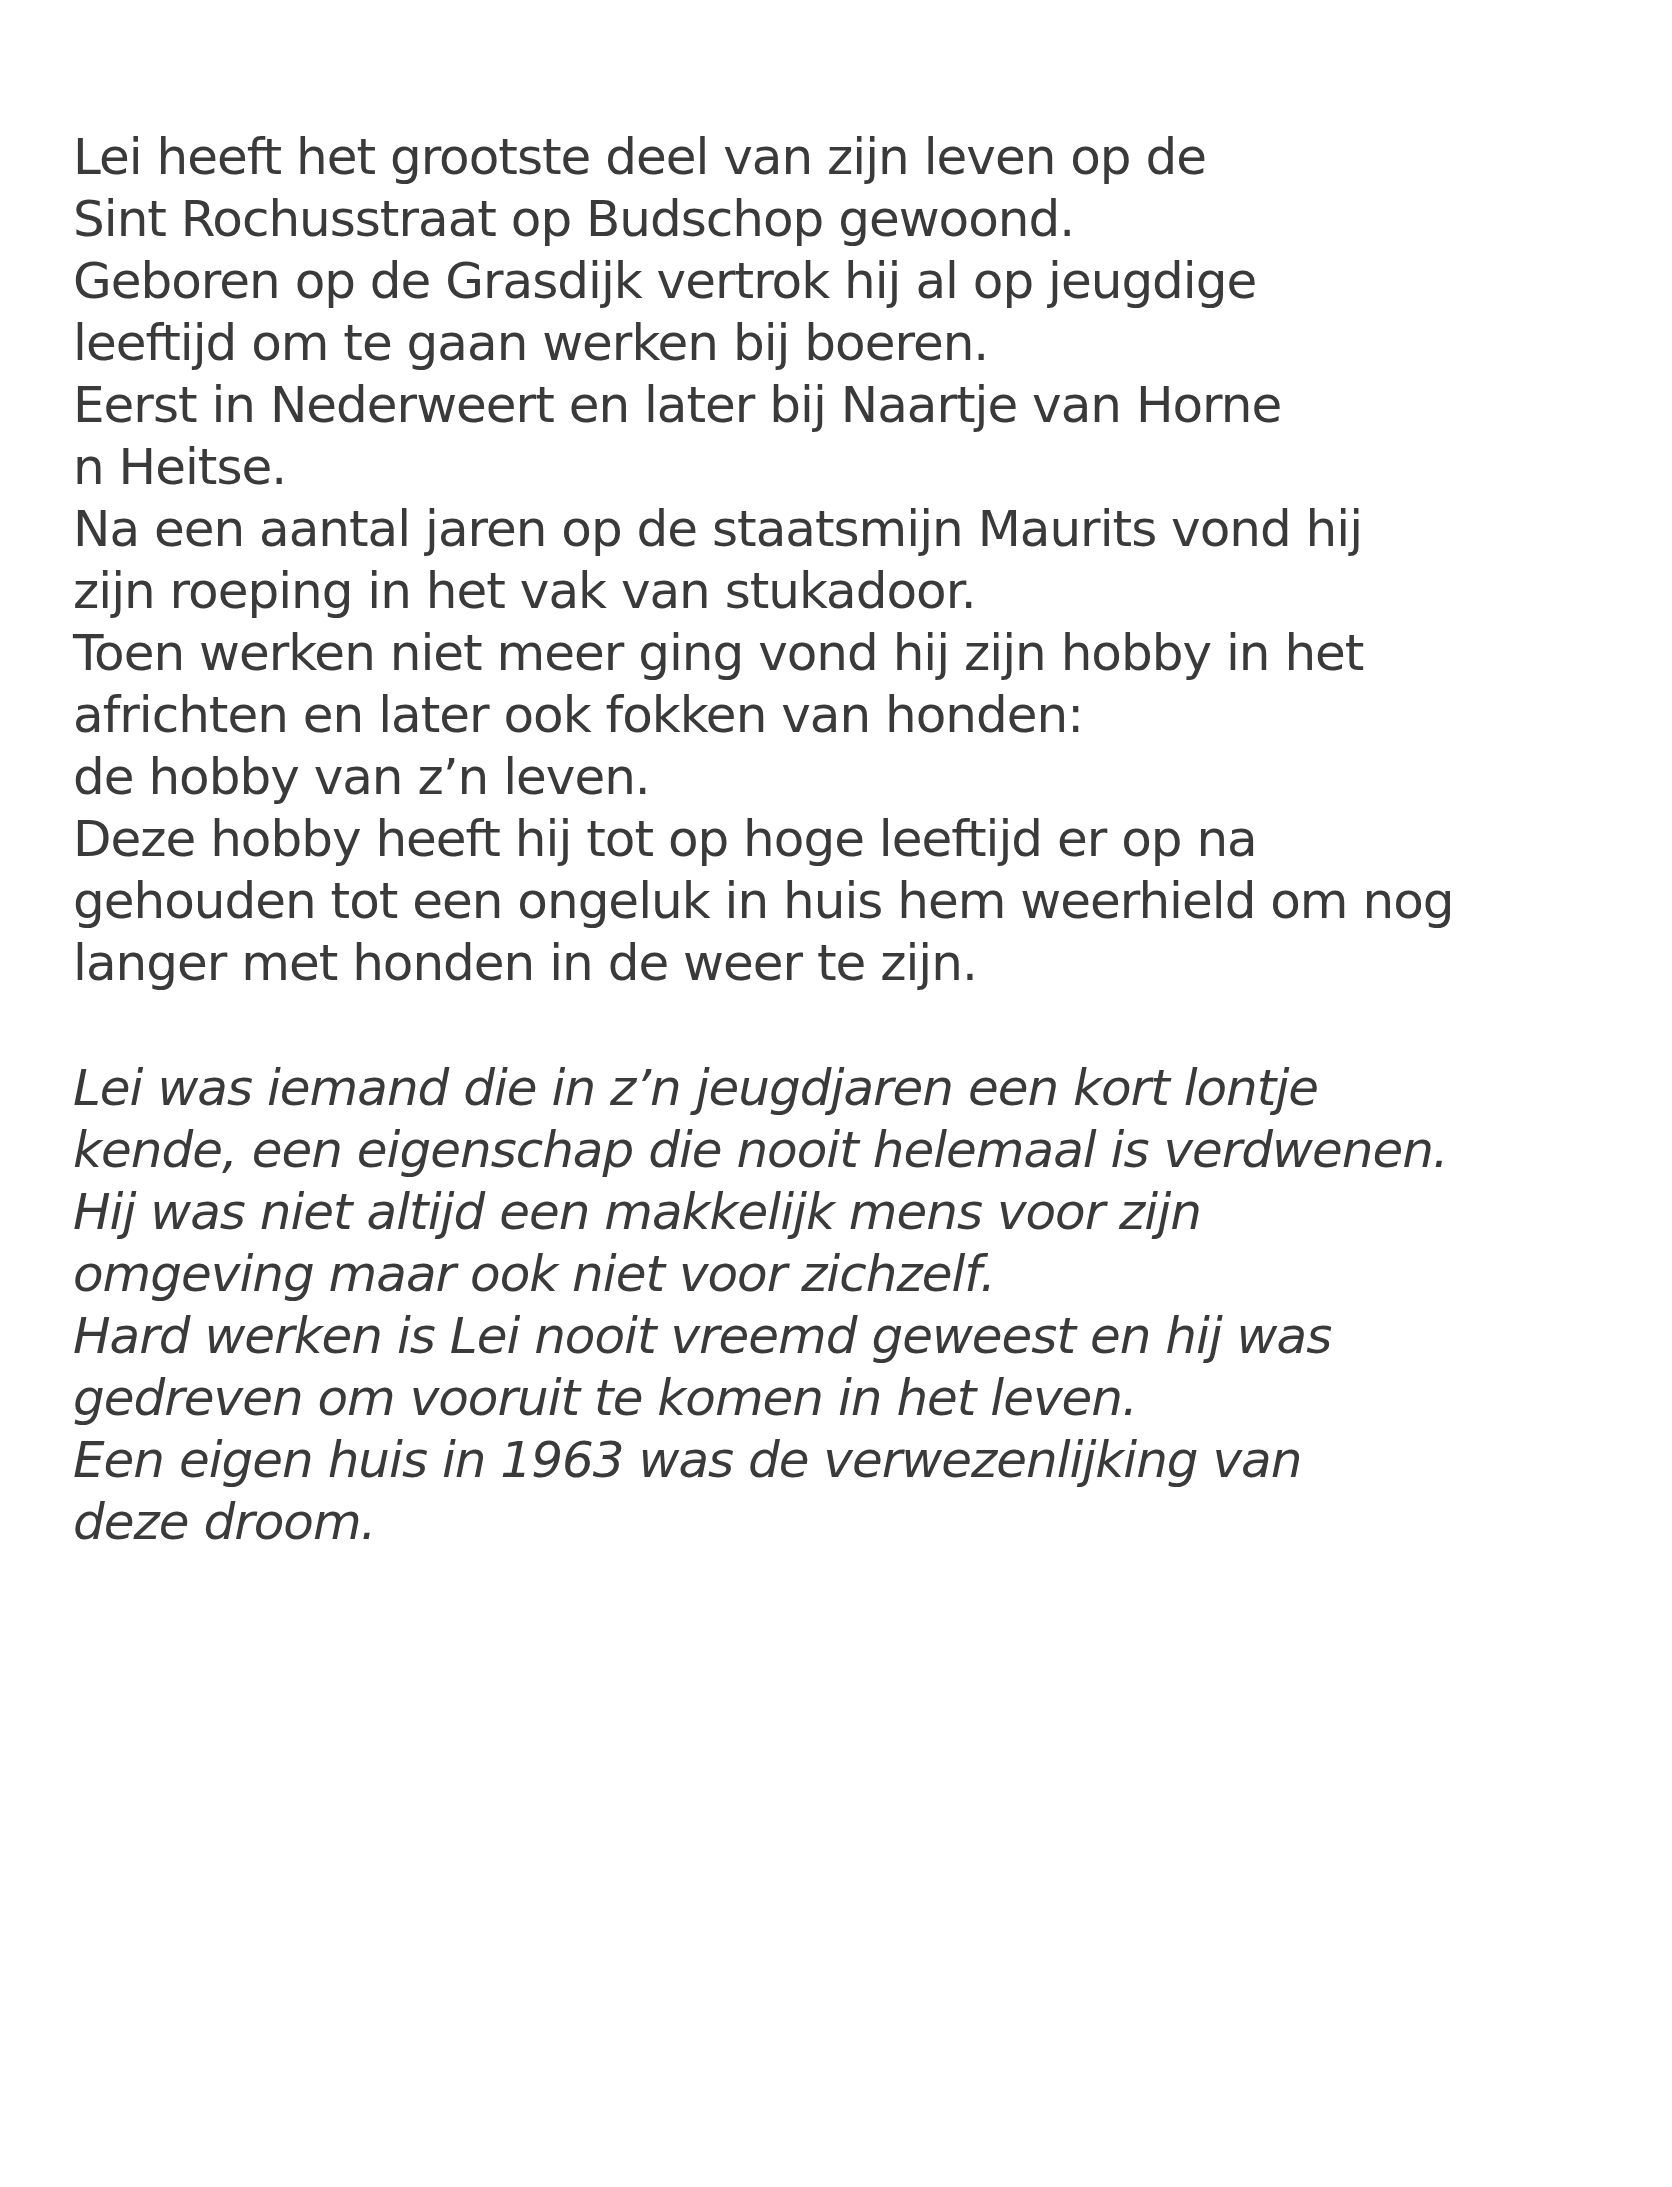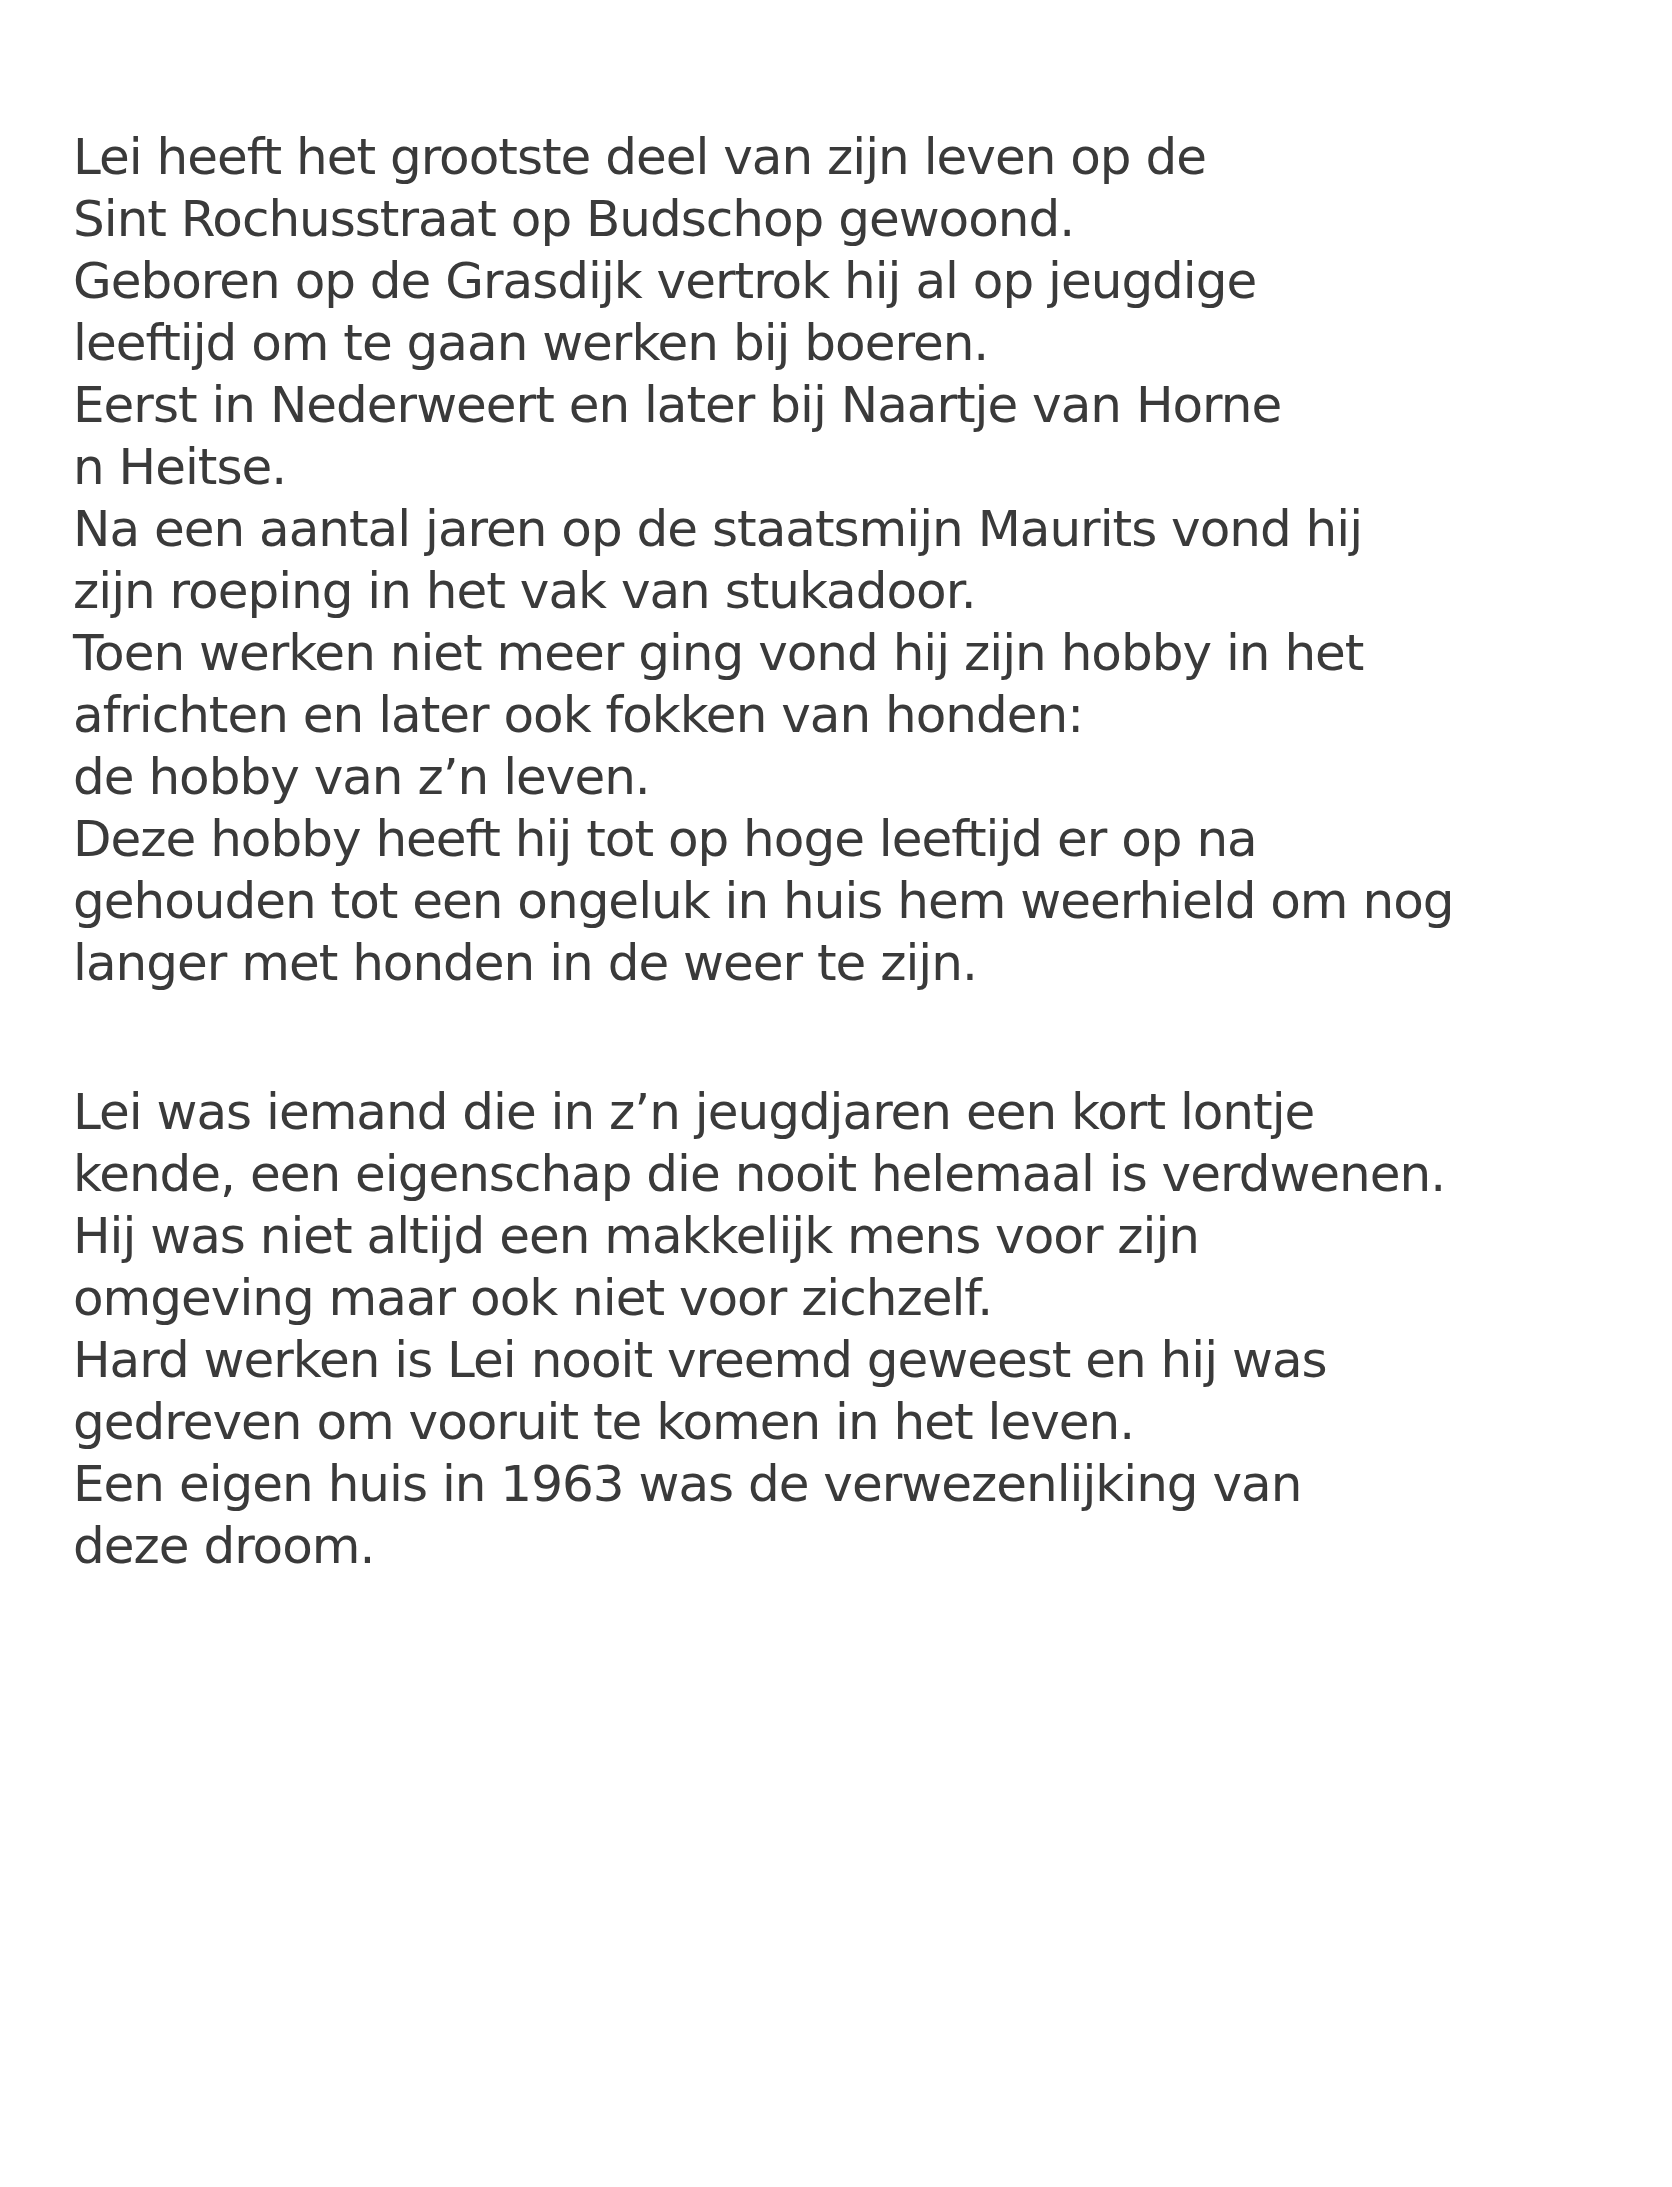--- a/index.html
+++ b/index.html
@@ -22,21 +22,22 @@
   }
   .para {
     white-space: pre-line;
     font-size: 50px;
     line-height: 62px;
     letter-spacing: -1px;
     color: var(--text-color, #3a3a3a);
     font-weight: 400;
   }
   .para + .para {
-    margin-top: 87px;
+    margin-top: 63px;
+    font-style: italic;
   }
 </style>
 </head>
 <body>
 
 <div class="page">
   <div class="para">Lei heeft het grootste deel van zijn leven op de
 Sint Rochusstraat op Budschop gewoond.
 Geboren op de Grasdijk vertrok hij al op jeugdige
 leeftijd om te gaan werken bij boeren.

